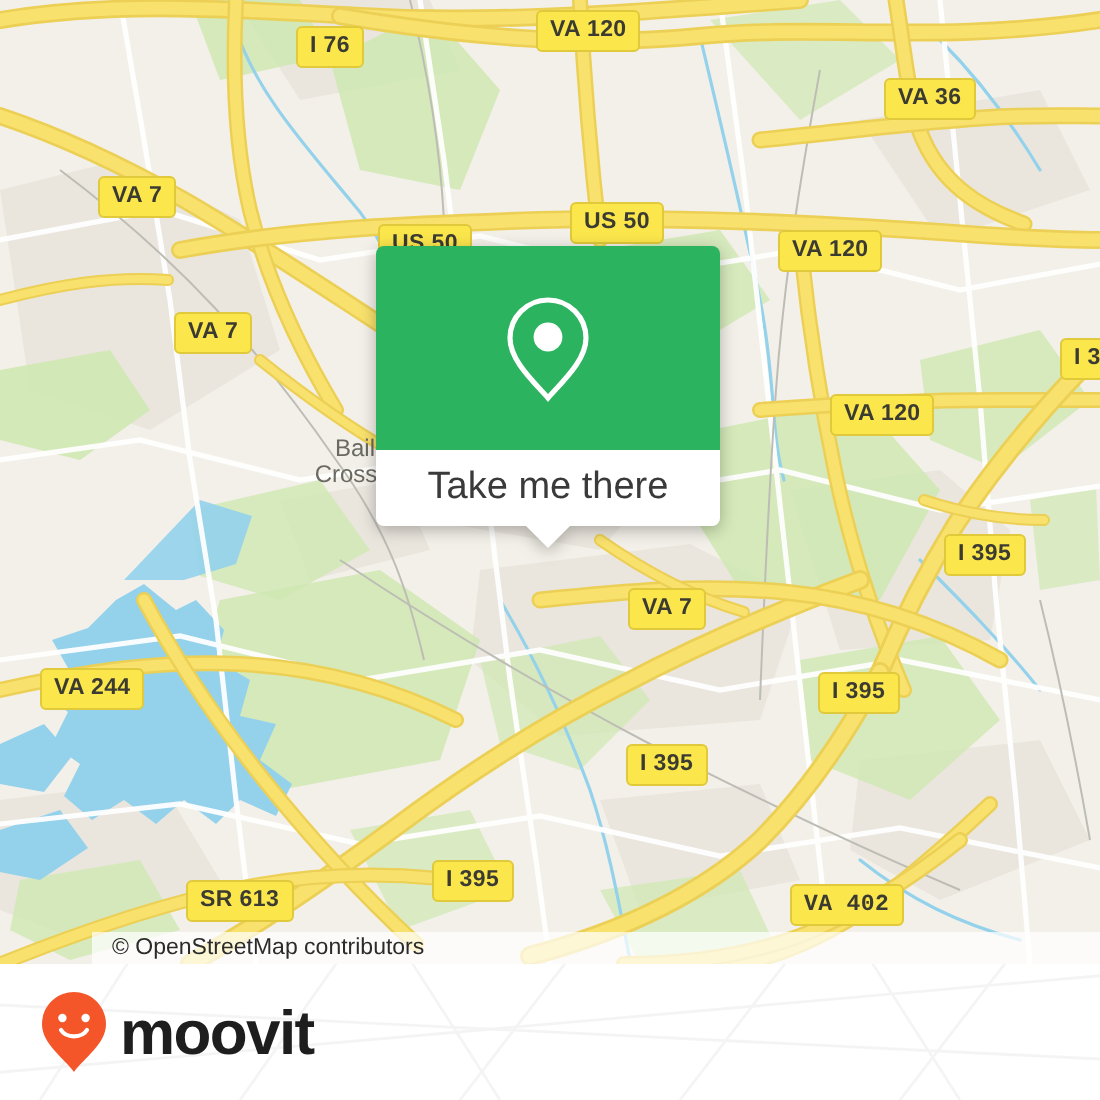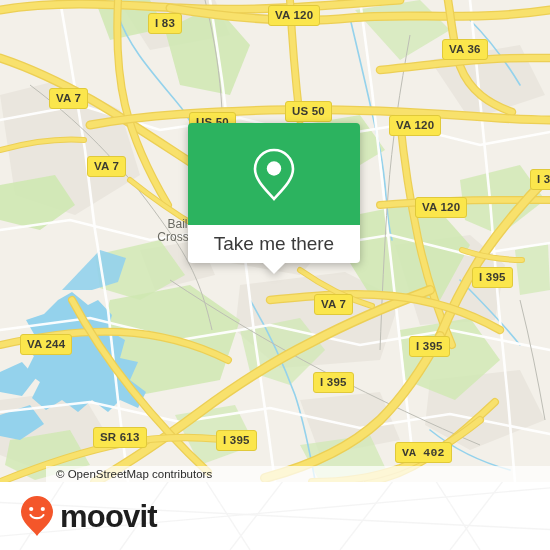--- a/index.html
+++ b/index.html
@@ -301,36 +301,36 @@
         <path class="rdc" stroke-width="6" d="M0 150 C30 142, 56 138, 84 140"></path>
         <path class="rd" stroke-width="4" d="M0 150 C30 142, 56 138, 84 140"></path>
         <path class="rdc" stroke-width="6" d="M462 250 C480 256, 500 260, 522 260"></path>
         <path class="rd" stroke-width="4" d="M462 250 C480 256, 500 260, 522 260"></path>
       </g>
     </svg>
 
     <div class="place-label" style="left:150px; top:218px; width:76px;">Bailey's
 Crossroads</div>
 
-    <div class="shield" style="left:148px; top:13px;">I 83</div>
+    <div class="shield" style="left:148px; top:13px;">I 76</div>
     <div class="shield" style="left:268px; top:5px;">VA 120</div>
     <div class="shield" style="left:442px; top:39px;">VA 36</div>
     <div class="shield" style="left:49px;  top:88px;">VA 7</div>
     <div class="shield" style="left:285px; top:101px;">US 50</div>
     <div class="shield" style="left:389px; top:115px;">VA 120</div>
     <div class="shield" style="left:189px; top:112px;">US 50</div>
     <div class="shield" style="left:87px;  top:156px;">VA 7</div>
     <div class="shield" style="left:415px; top:197px;">VA 120</div>
     <div class="shield" style="left:530px; top:169px;">I 3</div>
     <div class="shield" style="left:472px; top:267px;">I 395</div>
     <div class="shield" style="left:314px; top:294px;">VA 7</div>
     <div class="shield" style="left:20px;  top:334px;">VA 244</div>
     <div class="shield" style="left:409px; top:336px;">I 395</div>
     <div class="shield" style="left:313px; top:372px;">I 395</div>
-    <div class="shield" style="left:93px;  top:427px;">SR 613</div>
+    <div class="shield" style="left:93px;  top:440px;">SR 613</div>
     <div class="shield" style="left:216px; top:430px;">I 395</div>
     <div class="shield" style="left:395px; top:442px;font-family:Liberation Mono, monospace;">VA 402</div>
 
     <div id="callout">
       <div id="callout-top">
         <svg width="46" height="56" viewBox="0 0 46 56">
           <path d="M23 4 C12.5 4, 4 12.5, 4 23 C4 34, 15 44, 23 53 C31 44, 42 34, 42 23 C42 12.5, 33.5 4, 23 4 Z" fill="none" stroke="#ffffff" stroke-width="2.6"></path>
           <circle cx="23" cy="22.5" r="7.2" fill="#ffffff"></circle>
         </svg>
       </div>

